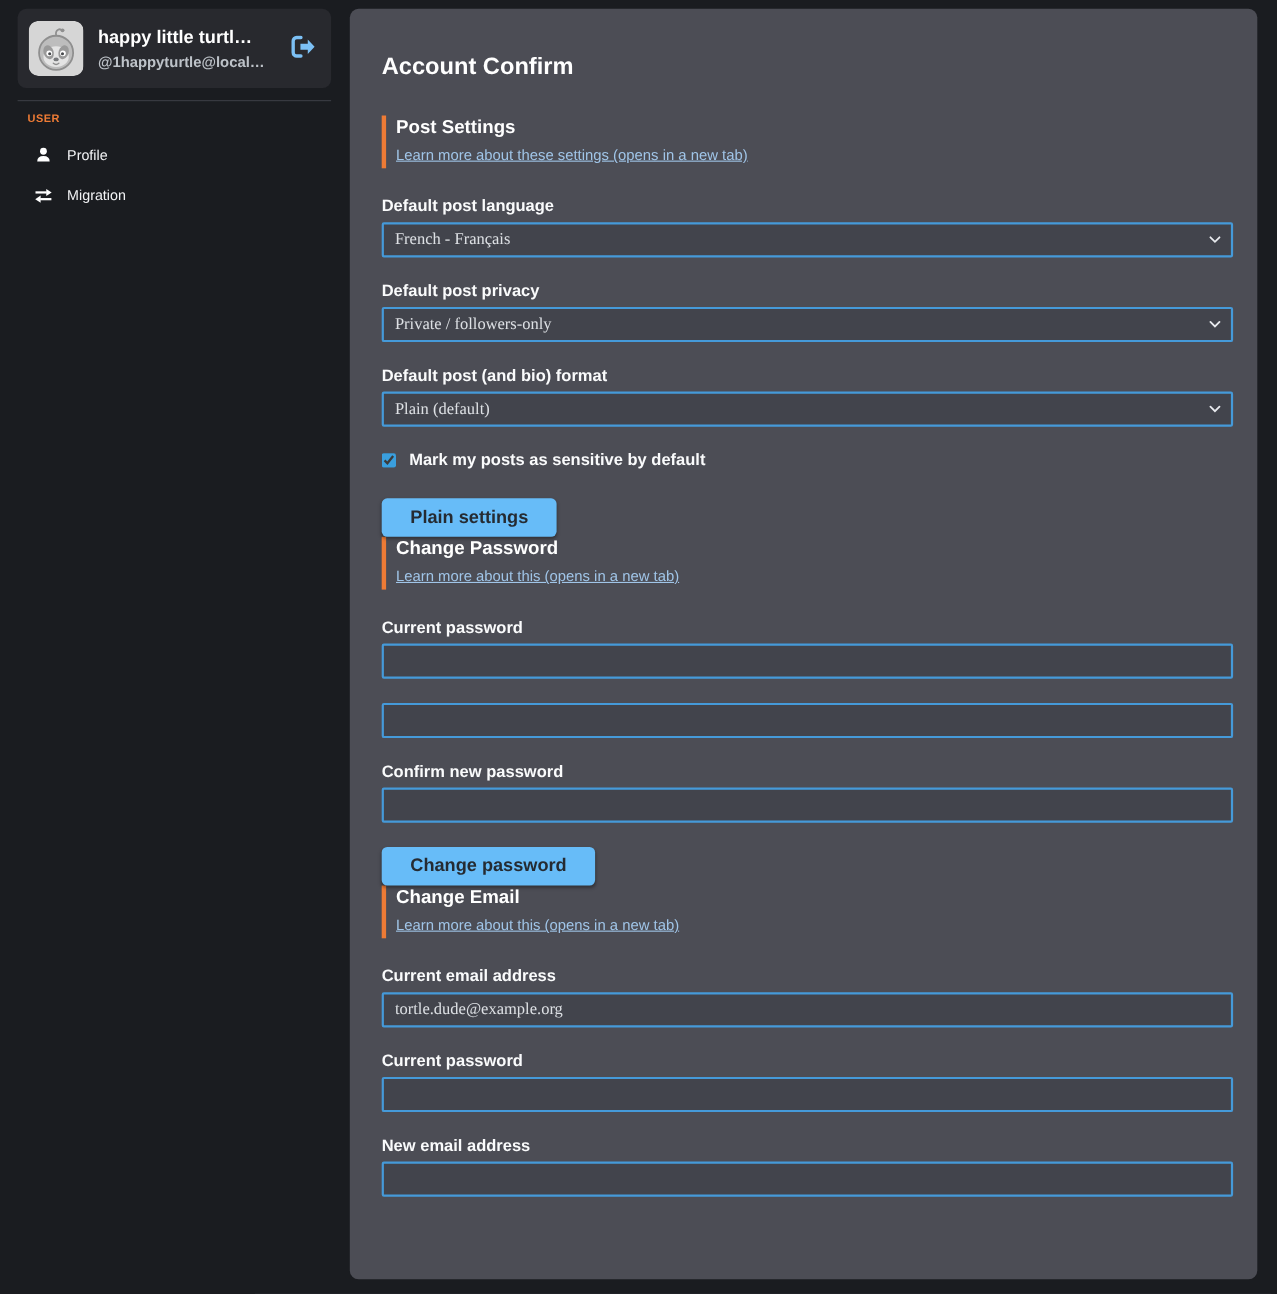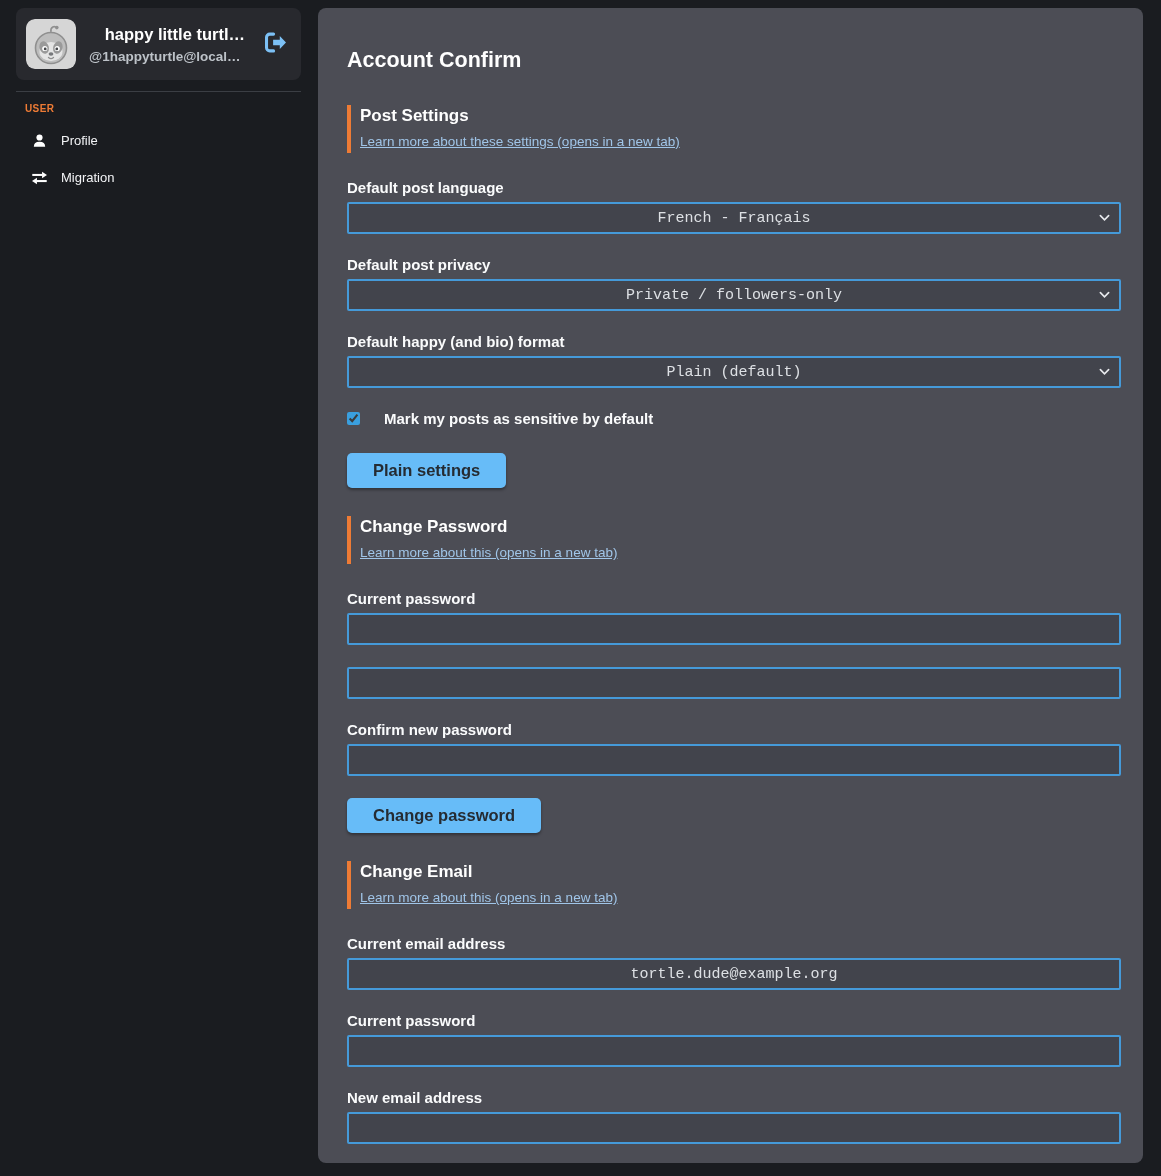--- a/index.html
+++ b/index.html
@@ -16,21 +16,21 @@
   .sidebar { width: 318px; flex: 0 0 318px; padding: 8px 17px 0 16px; }
   .user-card {
     display: flex; align-items: center; gap: 13px;
     background: #28292e; border-radius: 8px; padding: 11px 12px 11px 10px;
     height: 72px;
   }
   .avatar { width: 50px; height: 50px; flex: 0 0 50px; border-radius: 8px; overflow: hidden; }
   .user-text { flex: 1; min-width: 0; }
   .user-name {
     font-size: 16.5px; font-weight: bold; color: #ffffff;
-    white-space: nowrap; overflow: hidden; margin-bottom: 5px; text-align: right;
+    white-space: nowrap; overflow: hidden; margin-bottom: 5px;
   }
   .user-handle {
     font-size: 13.5px; color: #bdc2c8; white-space: nowrap; overflow: hidden; font-weight: bold;
   }
   .logout-btn {
     background: transparent; border: none; padding: 2px; margin-left: 4px;
     cursor: pointer; display: flex; align-items: center;
   }
   .sidebar-divider { border: none; border-top: 1px solid #3b3e44; margin: 11px 0 11px; }
   .nav-section-label {
@@ -57,44 +57,44 @@
   }
   .section-head h2 { font-size: 17px; font-weight: bold; color: #ffffff; margin: 0 0 6px; }
   .learn-link { font-size: 13.5px; color: #a0c5e8; text-decoration: underline; cursor: pointer; }
 
   .form-group { margin-bottom: 22px; }
   .form-group label { display: block; font-size: 15px; font-weight: bold; color: #fafbfc; margin-bottom: 6px; }
   .text-input, .select-wrap select {
     width: 100%; height: 32px;
     background: #42444c; color: #dde0e4;
     border: 2px solid #459ad9; border-radius: 2px;
-    font-family: Liberation Mono, monospace; font-size: 15px;
-    padding: 0 10px; outline: none; text-align: center;
+    font-family: Liberation Serif, serif; font-size: 15px;
+    padding: 0 10px; outline: none;
   }
   .select-wrap { position: relative; }
   .select-wrap select { appearance: none; -webkit-appearance: none; cursor: pointer; }
   .select-chevron {
     position: absolute; right: 11px; top: 50%; transform: translateY(-50%);
     pointer-events: none; display: flex; align-items: center;
   }
 
-  .checkbox-row { display: flex; align-items: center; gap: 24px; margin: 20px 0 26px; }
+  .checkbox-row { display: flex; align-items: center; gap: 12px; margin: 20px 0 26px; }
   .checkbox-row input[type=checkbox] {
     width: 13px; height: 13px; accent-color: #3a9fde; cursor: pointer;
   }
   .checkbox-row label { font-size: 15px; font-weight: bold; color: #fafbfc; cursor: pointer; }
 
   .btn {
     display: inline-block; background: #67bcf8; color: #252b32;
     border: none; border-radius: 5px; cursor: pointer;
     font-family: "Liberation Sans", sans-serif; font-size: 16.5px; font-weight: bold;
     padding: 8px 26px; box-shadow: 0 2px 3px rgba(0,0,0,0.35);
   }
   .btn-row { margin: 16px 0 0; }
-  .section-gap { margin-top: 28px; }
+  .section-gap { }
 </style>
 </head>
 <body>
 
 <div class="app">
 
   <aside class="sidebar">
 
     <div class="user-card">
       <div class="avatar">
@@ -190,21 +190,21 @@
           </select>
           <span class="select-chevron">
             <svg viewBox="0 0 12 8" width="11" height="8">
                 <polyline points="1.5,1.5 6,6 10.5,1.5" fill="none" stroke="#e8eaee" stroke-width="1.8" stroke-linecap="round"></polyline>
               </svg>
           </span>
         </div>
       </div>
 
       <div class="form-group">
-        <label>Default happy (and bio) format</label>
+        <label>Default post (and bio) format</label>
         <div class="select-wrap">
           <select>
             <option>Plain (default)</option>
           </select>
           <span class="select-chevron">
             <svg viewBox="0 0 12 8" width="11" height="8">
                 <polyline points="1.5,1.5 6,6 10.5,1.5" fill="none" stroke="#e8eaee" stroke-width="1.8" stroke-linecap="round"></polyline>
               </svg>
           </span>
         </div>

